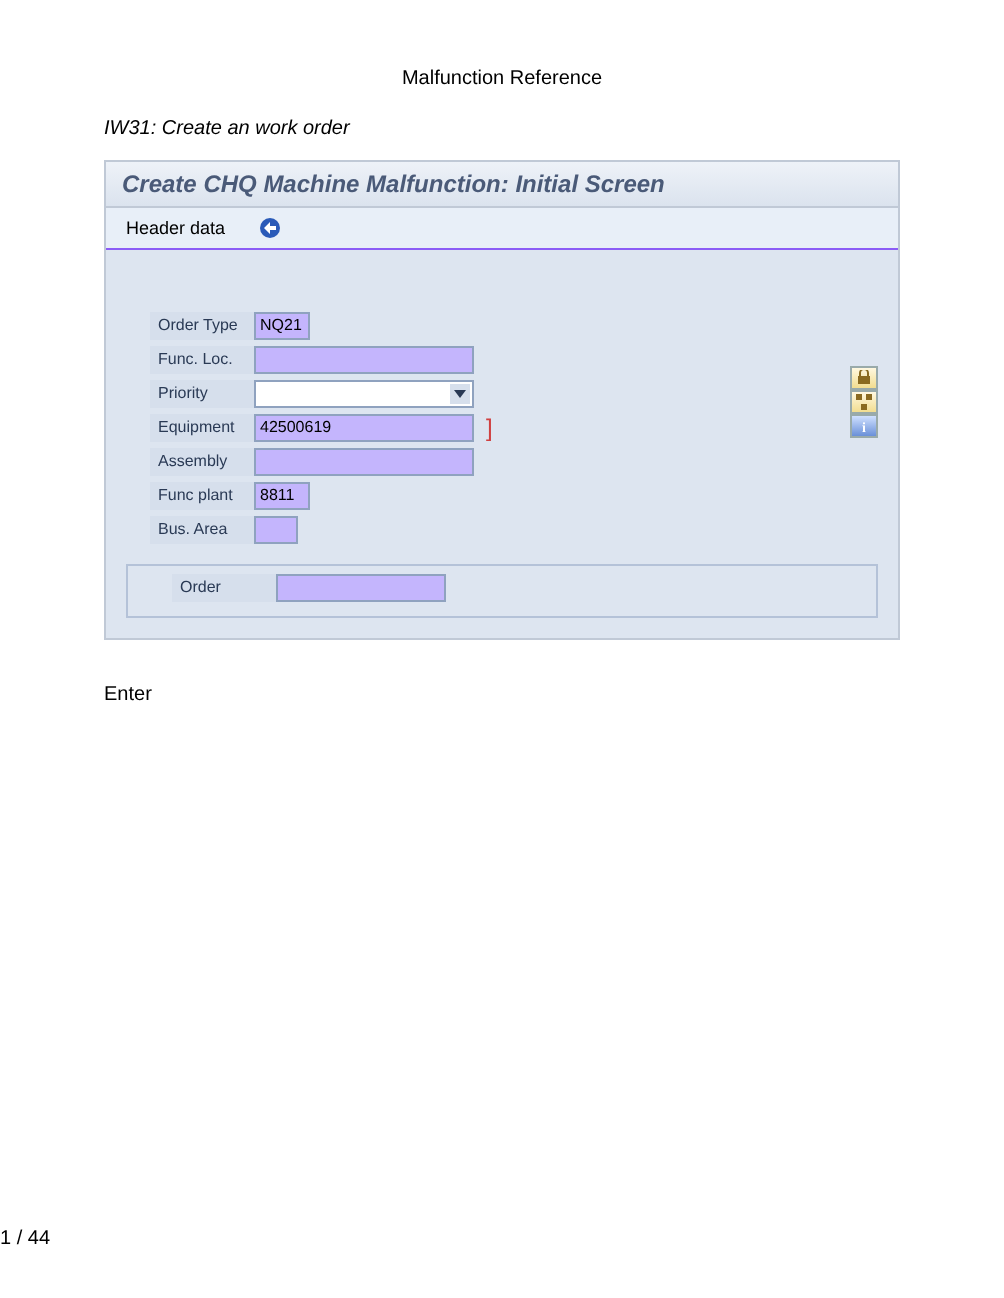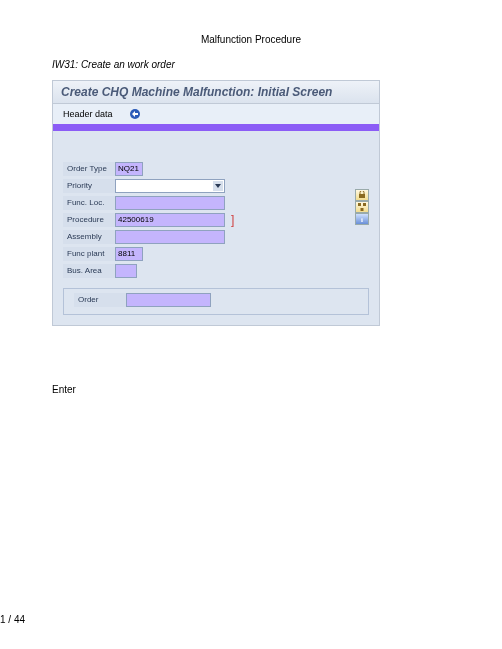--- a/index.html
+++ b/index.html
@@ -18,55 +18,56 @@
     padding-bottom: 14px;
   }
   .subtitle {
     font-size: 10px;
     padding-left: 52px;
     padding-bottom: 10px;
     font-style: italic;
   }
   .sap-panel {
     margin-left: 52px;
-    width: 328px;
+    width: 398px;
     border: 1px solid #c0c9d6;
   }
   .panel-title {
     background: linear-gradient(#eef2f8,#dbe3ee);
     padding: 4px 8px;
     font-size: 12px;
     font-weight: bold;
     font-style: italic;
     color: #4a5a78;
     border-bottom: 1px solid #c0c9d6;
   }
   .toolbar {
     background: #e8eff8;
     padding: 4px 10px;
     font-size: 9px;
     display: flex;
     align-items: center;
     gap: 16px;
-    border-bottom: 7px solid #8b5cf6;
+    border-bottom: 1px solid #8b5cf6;
   }
   .toolbar-icon {
     width: 12px; height: 12px;
     display: inline-block;
   }
   .form-area {
     background: #dde5f0;
     padding: 30px 10px 10px 10px;
     position: relative;
   }
   .form-row {
     display: flex;
     align-items: center;
     margin-bottom: 2px;
     height: 15px;
+    margin-left: 12px;
   }
   .label {
     width: 52px;
     background: #d6dfec;
     font-size: 8px;
     padding: 2px 4px;
     color: #2a3a55;
     height: 14px;
     display: flex;
     align-items: center;
@@ -135,34 +136,33 @@
     color: #2a3a55;
   }
   .reference-body {
     background: #dde5f0;
     padding: 3px 10px 5px 10px;
   }
   .enter-text {
     font-size: 10px;
     padding-left: 52px;
     padding-top: 22px;
-    margin-top: 36px;
   }
   .page-number {
     position: absolute;
     bottom: 24px;
     left: 0; right: 0;
     text-align: left;
     font-size: 10px;
   }
 </style>
 </head>
 <body>
 
-<div class="doc-title">Malfunction Procedure</div>
+<div class="doc-title">Malfunction Reference</div>
 <div class="subtitle">IW31: Create an work order</div>
 
 <div class="sap-panel">
   <div class="panel-title">Create CHQ Machine Malfunction: Initial Screen</div>
   <div class="toolbar">
     <span>Header data</span>
     <span class="toolbar-icon">
       <svg viewBox="0 0 12 12" width="12" height="12">
         <circle cx="6" cy="6" r="5" fill="#2a5ab8"></circle>
         <path d="M3 6 L6 3 L6 5 L9 5 L9 7 L6 7 L6 9 Z" fill="#fff"></path>
@@ -171,37 +171,37 @@
   </div>
 
   <div class="form-area">
 
     <div class="form-row">
       <div class="label">Order Type</div>
       <input class="input input-sm" value="NQ21" style="">
     </div>
 
     <div class="form-row">
+      <div class="label">Func. Loc.</div>
+      <input class="input input-lg" value="" style="">
+    </div>
+
+    <div class="form-row">
       <div class="label">Priority</div>
       <div class="select">
         <span class="dropdown-arrow">
           <svg width="6" height="4" viewBox="0 0 6 4">
               <path d="M0 0 L6 0 L3 4 Z" fill="#2a3a55"></path>
             </svg>
         </span>
       </div>
     </div>
 
     <div class="form-row">
-      <div class="label">Func. Loc.</div>
-      <input class="input input-lg" value="" style="">
-    </div>
-
-    <div class="form-row">
-      <div class="label">Procedure</div>
+      <div class="label">Equipment</div>
       <input class="input input-lg" value="42500619" style="">
       <span class="marker">]</span>
     </div>
 
     <div class="form-row">
       <div class="label">Assembly</div>
       <input class="input input-lg" value="" style="">
     </div>
 
     <div class="form-row">

